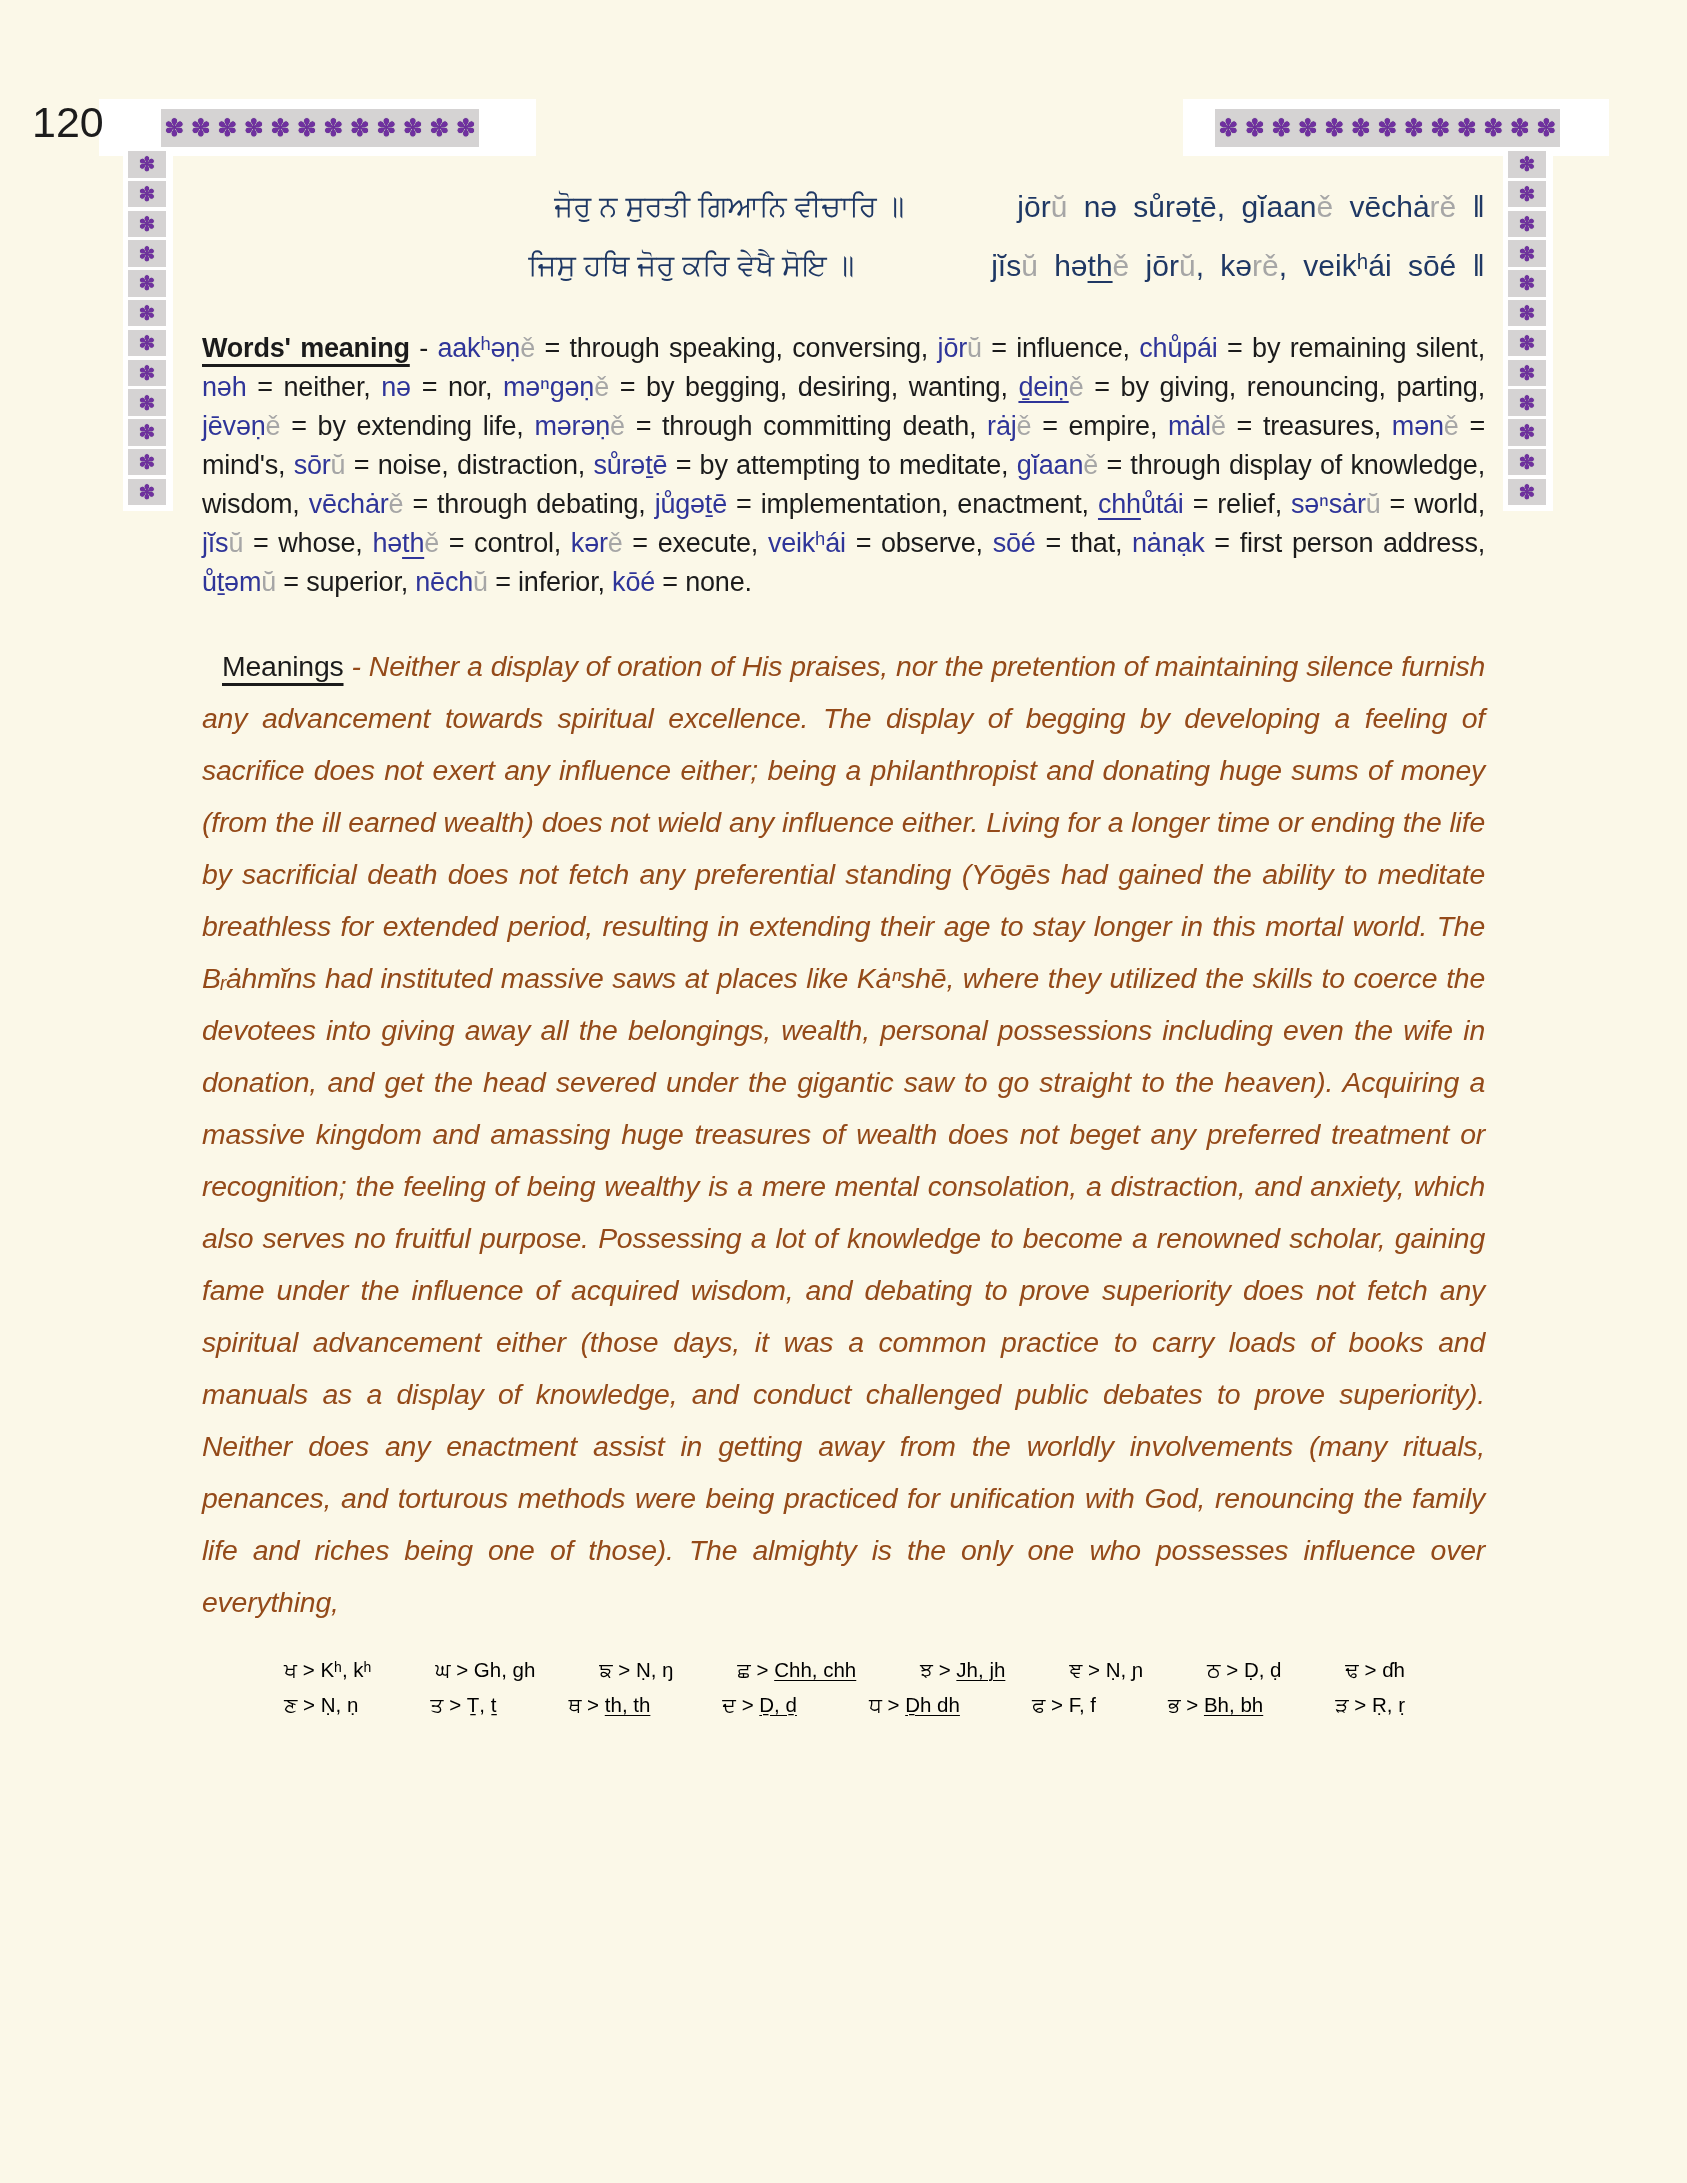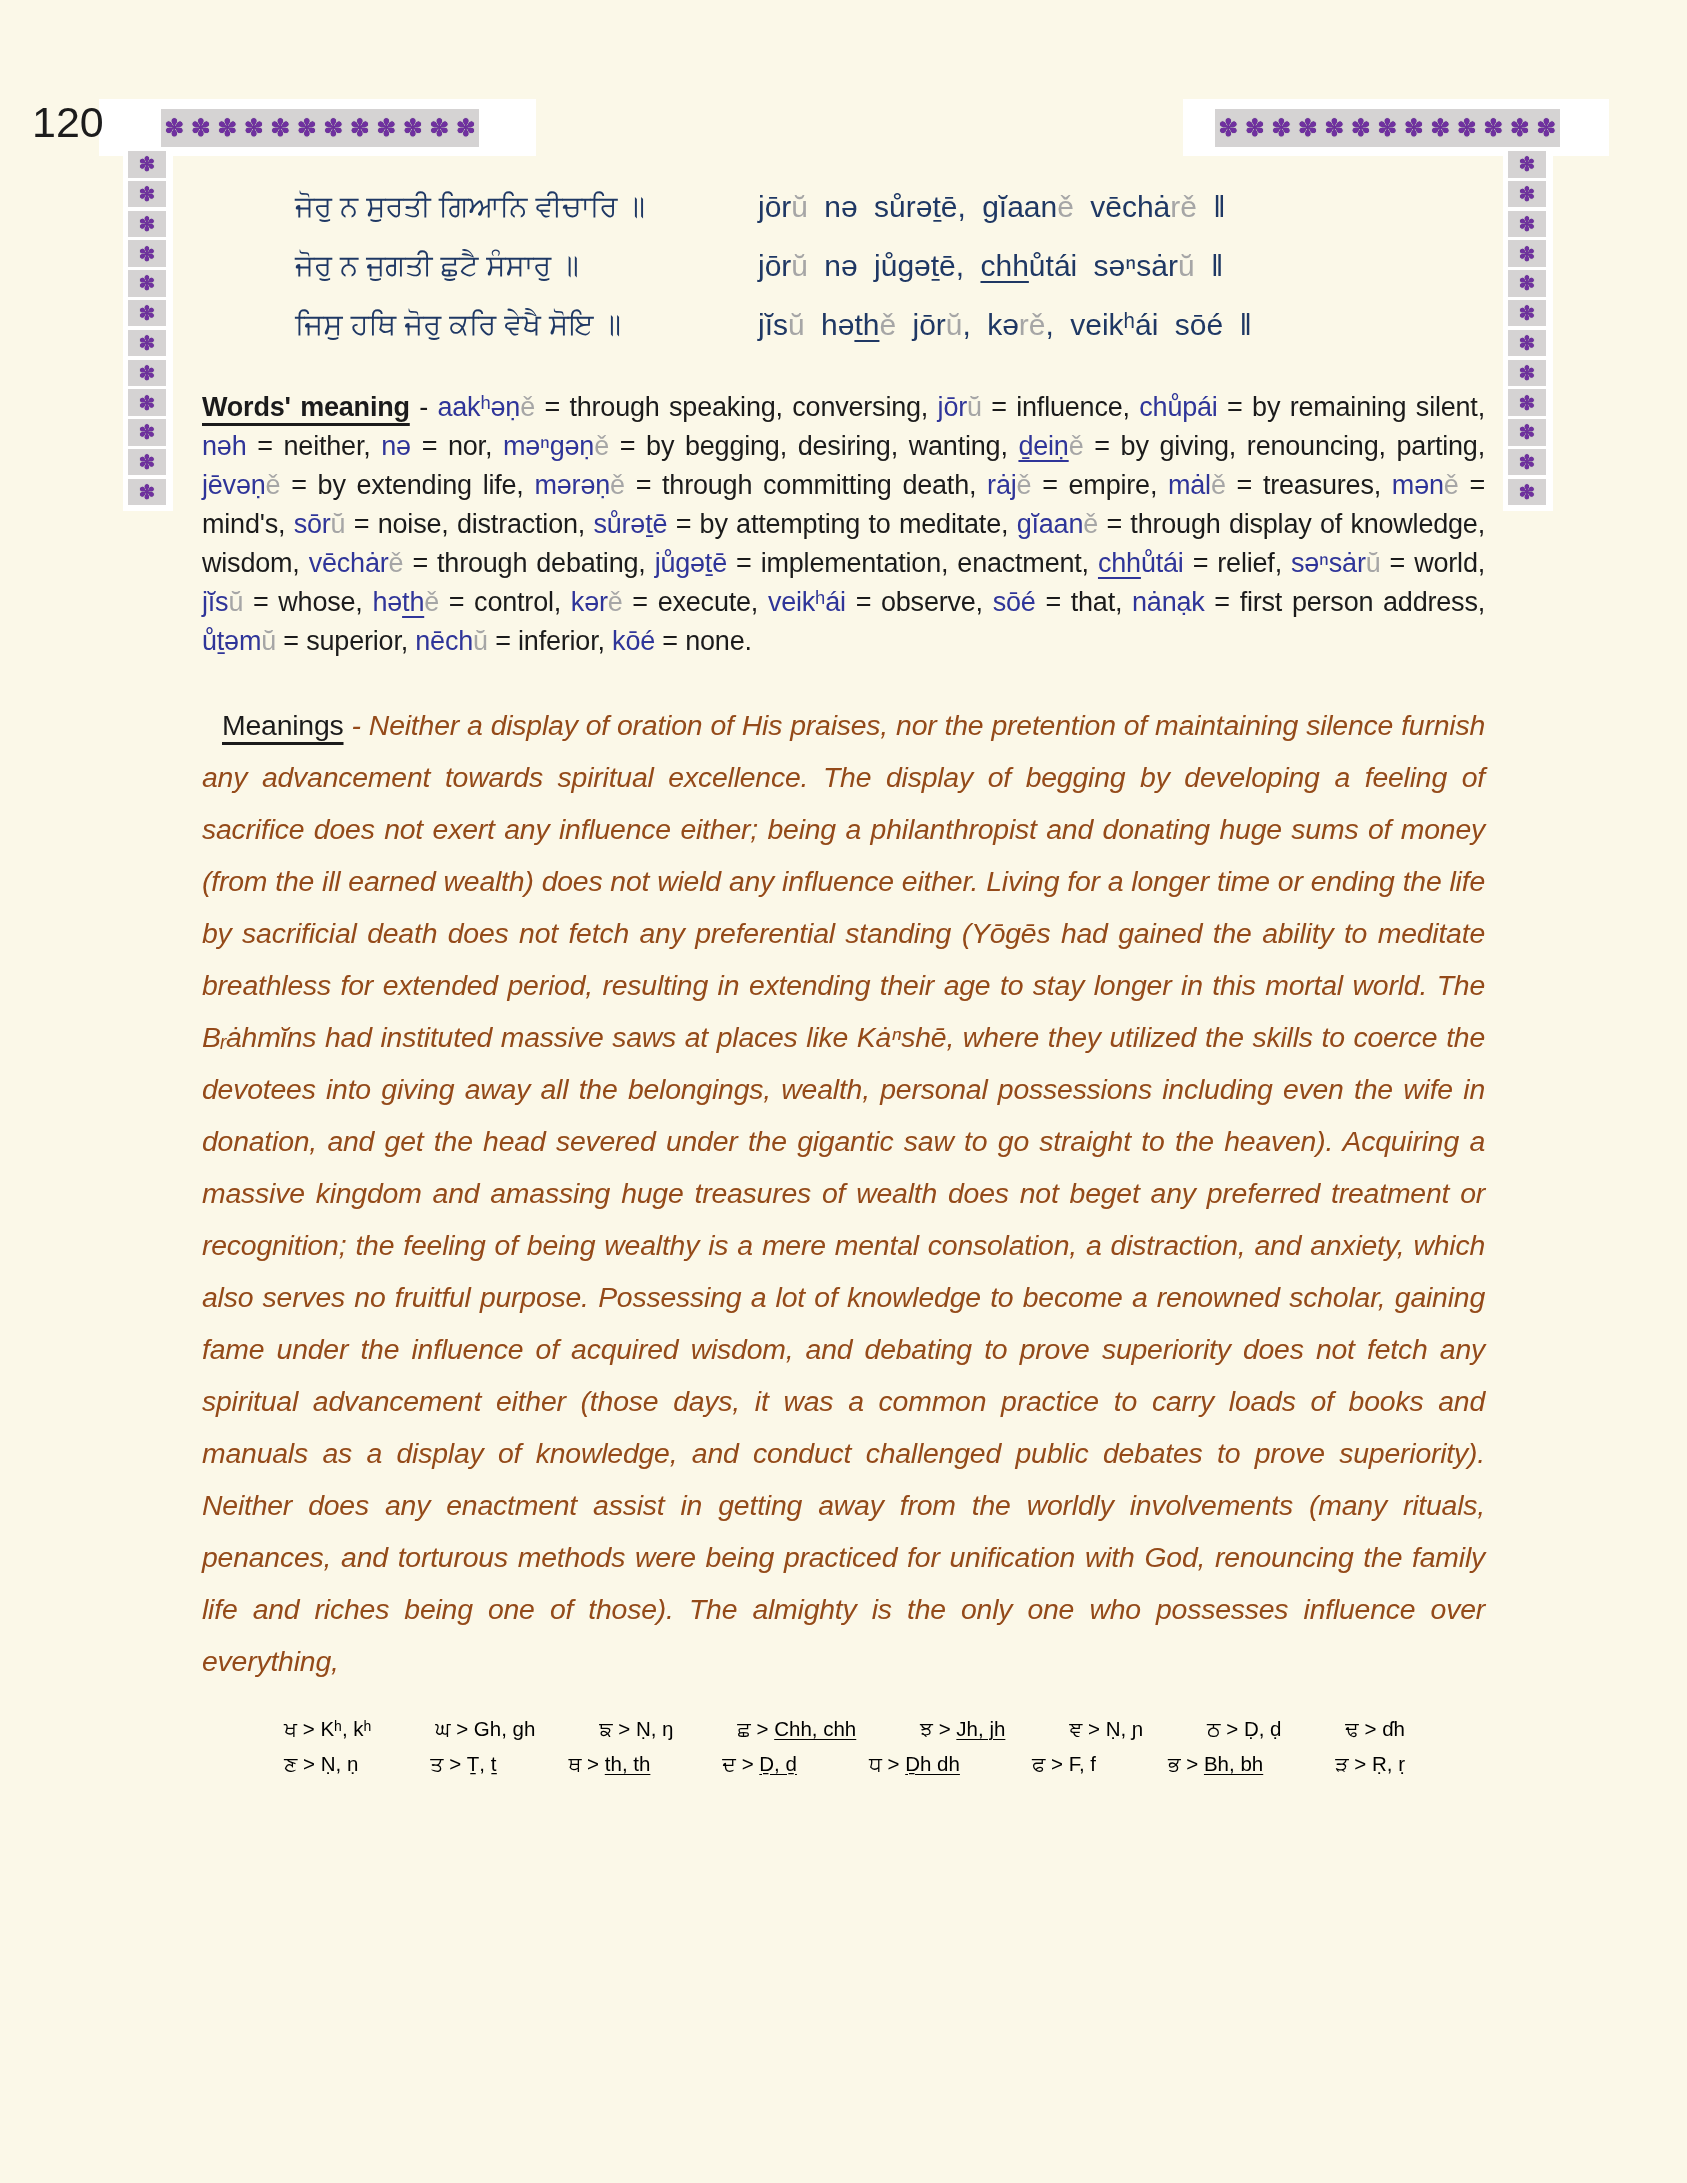--- a/index.html
+++ b/index.html
@@ -9,21 +9,21 @@
   .strip{position:absolute;display:flex;}
   .strip .cell{width:26.5px;height:38px;background:#d5d3d3;display:flex;align-items:center;
         justify-content:center;font-size:24px;color:#7030a0;text-shadow:0 0 0.7px #3d1466;}
   .vcol{position:absolute;display:flex;flex-direction:column;gap:3.3px;}
   .vcol .cell{width:38px;height:26.5px;background:#d5d3d3;display:flex;align-items:center;
         justify-content:center;font-size:20px;color:#7030a0;text-shadow:0 0 0.7px #3d1466;}
   .pagenum{position:absolute;left:0;right:0;top:98px;text-align:left;
         font-size:43px;color:#1c1c1c;margin-left:32px;}
   .content{position:relative;padding:177px 202px 26.5px 202px;}
   .verse{margin-left:93px;}
-  .vrow{display:flex;align-items:center;height:59px;}
+  .vrow{display:flex;align-items:center;height:59px;justify-content:flex-end;}
   .vg{width:463px;font-size:29px;color:#1f3864;}
   .vt{font-size:30px;word-spacing:8px;}
   .c-navy{color:#1f3864;}
   .c-gray{color:#a6a6a6;}
   .c-blue{color:#2f3599;}
   .c-black{color:#1b1b1b;}
   .ul{text-decoration:underline;text-decoration-thickness:2px;text-underline-offset:4.6px;}
   .wm{margin-top:34px;font-size:27px;line-height:39px;text-align:justify;
         color:#1b1b1b;letter-spacing:-0.2px;}
   .wm .head{font-weight:bold;color:#1b1b1b;text-decoration:underline;
@@ -108,24 +108,20 @@
   <div class="pagenum">120</div>
 
   <div class="content">
 
     <div class="verse" id="verse">
         <div class="vrow">
           <div class="vg">ਜੋਰੁ ਨ ਸੁਰਤੀ ਗਿਆਨਿ ਵੀਚਾਰਿ ॥</div>
           <div class="vt"><span class="c-navy">jōr</span><span class="c-gray">ŭ</span><span class="c-navy"> nə sůrəṯē, </span><span class="c-navy">gĭaan</span><span class="c-gray">ě</span><span class="c-navy"> vēchȧ</span><span class="c-gray">rě</span><span class="c-navy"> ‖</span></div>
         </div>
         <div class="vrow">
-          <div class="vg">ਜੋਰੁ ਨ ਜੁਗਤੀ ਛੁਟੈ ਸੰਸਾਰੁ ॥</div>
-          <div class="vt"><span class="c-navy">jōr</span><span class="c-gray">ŭ</span><span class="c-navy"> nə jůgəṯē, </span><span class="c-navy ul">chh</span><span class="c-navy">ůtái sə</span><span class="c-navy">ⁿ</span><span class="c-navy">sȧr</span><span class="c-gray">ŭ</span><span class="c-navy"> ‖</span></div>
-        </div>
-        <div class="vrow">
           <div class="vg">ਜਿਸੁ ਹਥਿ ਜੋਰੁ ਕਰਿ ਵੇਖੈ ਸੋਇ ॥</div>
           <div class="vt"><span class="c-navy">jĭs</span><span class="c-gray">ŭ</span><span class="c-navy"> hə</span><span class="c-navy ul">th</span><span class="c-gray">ě</span><span class="c-navy"> jōr</span><span class="c-gray">ŭ</span><span class="c-navy">, kə</span><span class="c-gray">rě</span><span class="c-navy">, veikʰái sōé ‖</span></div>
         </div>
       </div>
 
     <div class="wm">
       <span class="head">Words' meaning</span><span class="c-black"> - </span><span id="wm-body"><span class="c-blue">aakʰəṇ</span><span class="c-gray">ě</span><span class="c-black"> = through speaking, conversing, </span><span class="c-blue">jōr</span><span class="c-gray">ŭ</span><span class="c-black"> = influence, </span><span class="c-blue">chůpái</span><span class="c-black"> = by remaining silent, </span><span class="c-blue">nəh</span><span class="c-black"> = neither, </span><span class="c-blue">nə</span><span class="c-black"> = nor, </span><span class="c-blue">məⁿgəṇ</span><span class="c-gray">ě</span><span class="c-black"> = by begging, desiring, wanting, </span><span class="c-blue ul">ḏeiṇ</span><span class="c-gray">ě</span><span class="c-black"> = by giving, renouncing, parting, </span><span class="c-blue">jēvəṇ</span><span class="c-gray">ě</span><span class="c-black"> = by extending life, </span><span class="c-blue">mərəṇ</span><span class="c-gray">ě</span><span class="c-black"> = through committing death, </span><span class="c-blue">rȧj</span><span class="c-gray">ě</span><span class="c-black"> = empire, </span><span class="c-blue">mȧl</span><span class="c-gray">ě</span><span class="c-black"> = treasures, </span><span class="c-blue">mən</span><span class="c-gray">ě</span><span class="c-black"> = mind's, </span><span class="c-blue">sōr</span><span class="c-gray">ŭ</span><span class="c-black"> = noise, distraction,  </span><span class="c-blue">sůrəṯē</span><span class="c-black"> = by attempting to meditate, </span><span class="c-blue">gĭaan</span><span class="c-gray">ě</span><span class="c-black"> = through display of knowledge, wisdom, </span><span class="c-blue">vēchȧr</span><span class="c-gray">ě</span><span class="c-black"> = through debating, </span><span class="c-blue">jůgəṯē</span><span class="c-black"> = implementation, enactment, </span><span class="c-blue ul">chh</span><span class="c-blue">ůtái</span><span class="c-black"> = relief, </span><span class="c-blue">səⁿsȧr</span><span class="c-gray">ŭ</span><span class="c-black"> = world, </span><span class="c-blue">jĭs</span><span class="c-gray">ŭ</span><span class="c-black"> = whose, </span><span class="c-blue">hə</span><span class="c-blue ul">th</span><span class="c-gray">ě</span><span class="c-black"> = control, </span><span class="c-blue">kər</span><span class="c-gray">ě</span><span class="c-black"> = execute, </span><span class="c-blue">veikʰái</span><span class="c-black"> = observe, </span><span class="c-blue">sōé</span><span class="c-black">  = that, </span><span class="c-blue">nȧnạk</span><span class="c-black"> = first person address, </span><span class="c-blue">ůṯəm</span><span class="c-gray">ŭ</span><span class="c-black"> = superior, </span><span class="c-blue">nēch</span><span class="c-gray">ŭ</span><span class="c-black"> = inferior, </span><span class="c-blue">kōé</span><span class="c-black"> = none.</span></span>
     </div>
 
     <div class="mn">

